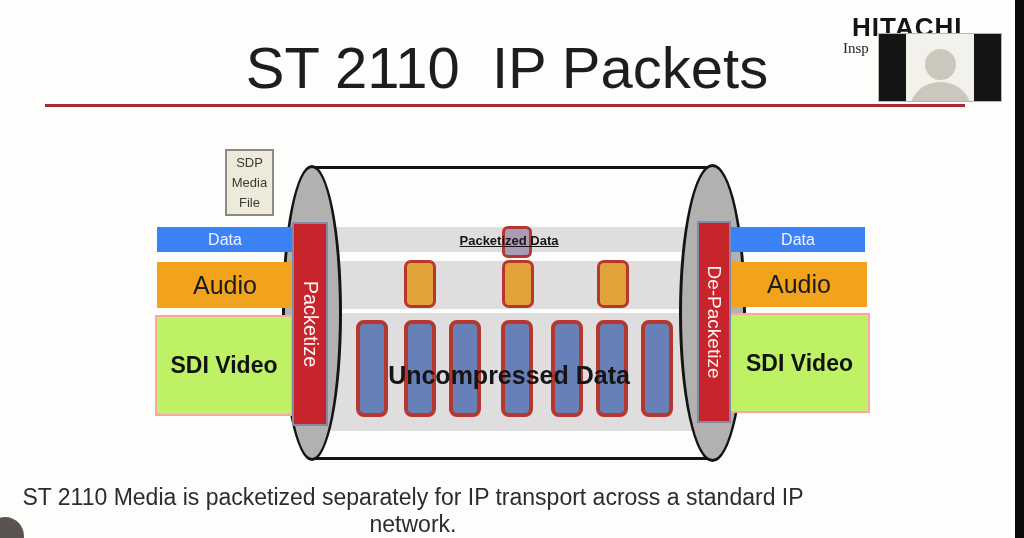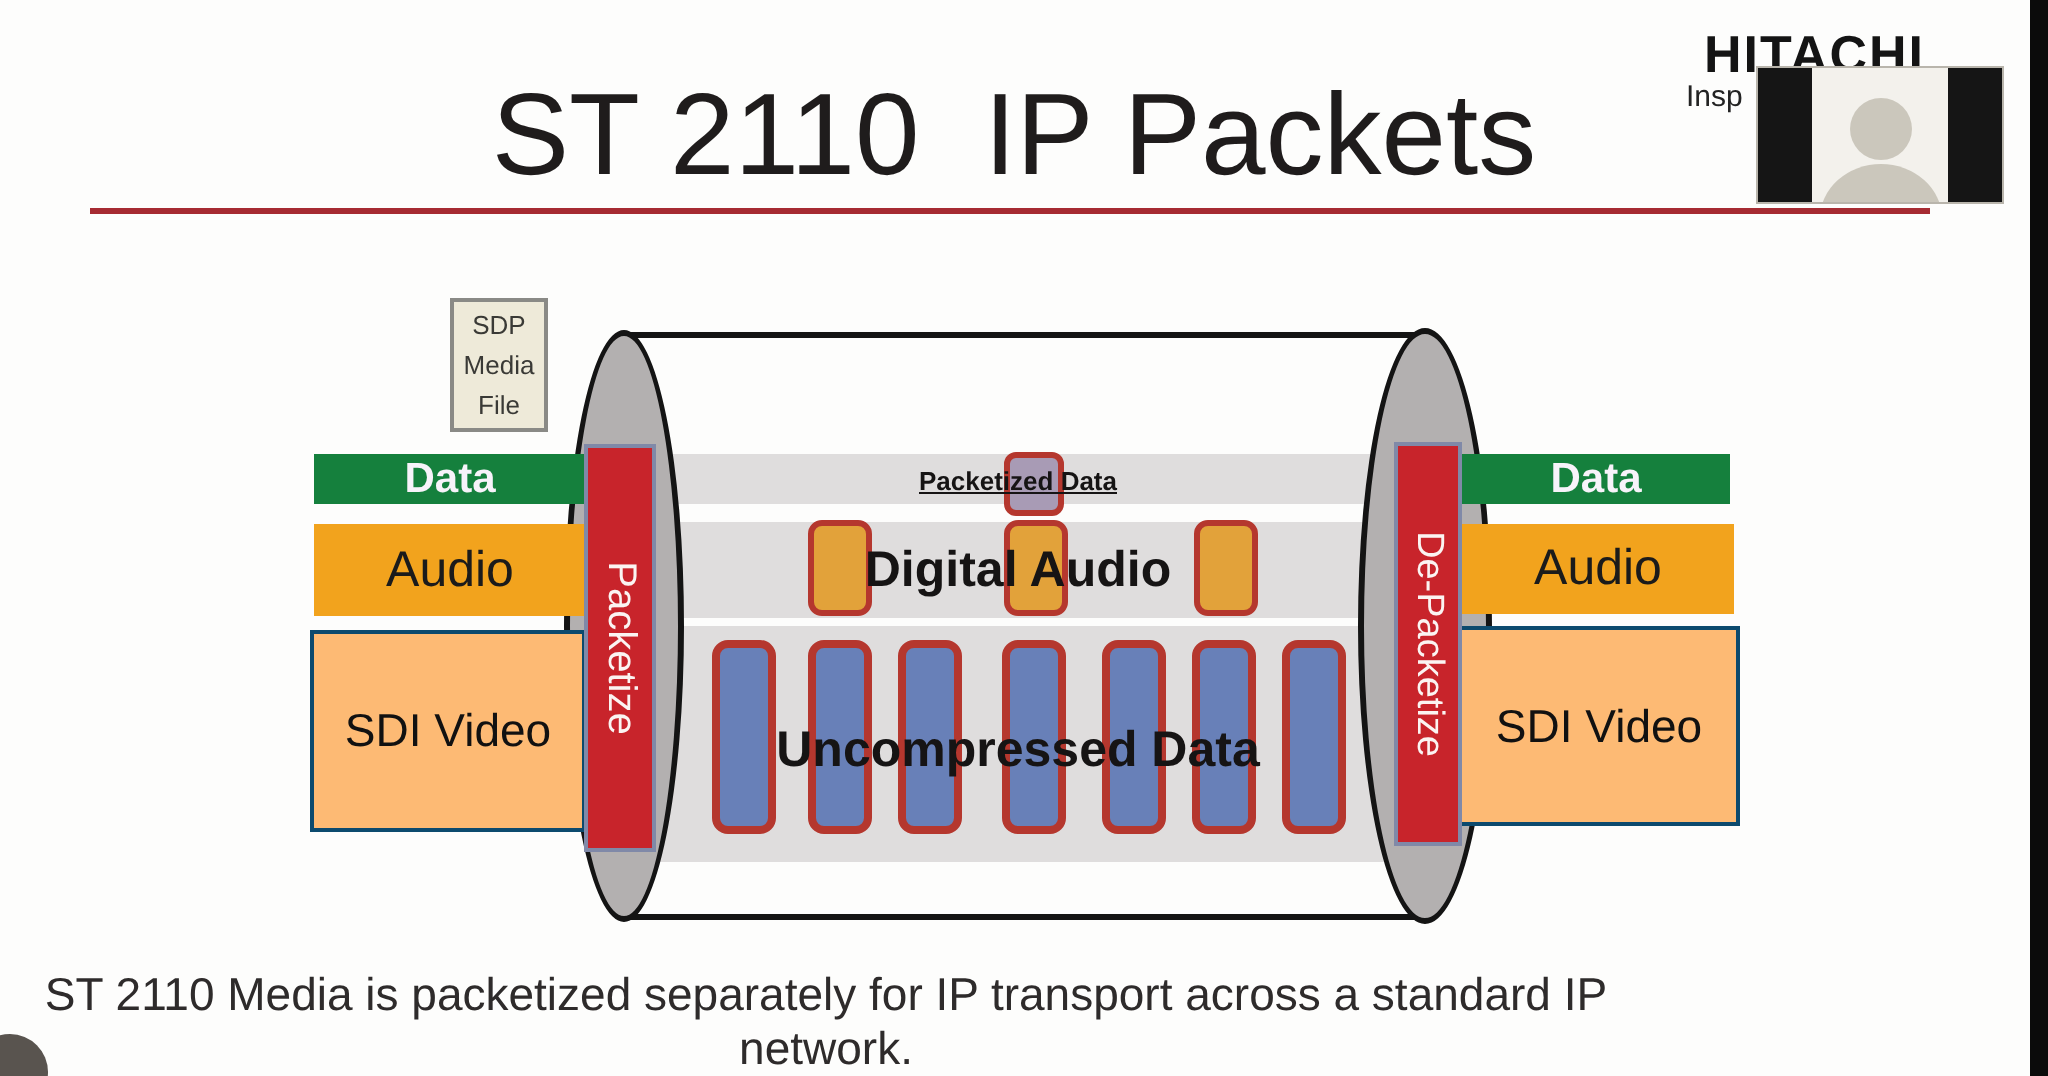--- a/index.html
+++ b/index.html
@@ -10,21 +10,21 @@
   
   .right-strip{position:absolute;left:1015px;top:0;width:9px;height:538px;background:#0b0b0b;z-index:40;}
   .corner-circle{position:absolute;left:-14px;top:517px;width:38px;height:38px;border-radius:50%;background:#59544f;z-index:30;}
   
   .title{position:absolute;left:0;top:34px;width:1014px;text-align:center;font-size:58px;
          color:#1f1c1c;white-space:pre;letter-spacing:0;z-index:2;}
   .underline{position:absolute;left:45px;top:104px;width:920px;height:3px;background:#a62b32;z-index:2;}
   .caption{position:absolute;left:0;top:484px;width:826px;text-align:center;font-size:23px;color:#2e2b2b;z-index:2;}
   
   .logo{position:absolute;left:852px;top:12px;font-size:26px;font-weight:700;color:#141414;letter-spacing:1px;z-index:3;}
-  .tagline{position:absolute;left:843px;top:40px;font-size:15px;font-family:Liberation Sans, sans-serif;color:#232323;z-index:3;}
+  .tagline{position:absolute;left:843px;top:40px;font-size:15px;font-family:Liberation Serif, serif;color:#232323;z-index:3;}
   .webcam{position:absolute;left:878px;top:33px;width:122px;height:67px;background:#f3f1ec;
           border:1px solid #b9b5ac;z-index:4;overflow:hidden;}
   .webcam .bar-l{position:absolute;left:0;top:0;width:27px;height:100%;background:#151515;}
   .webcam .bar-r{position:absolute;right:0;top:0;width:27px;height:100%;background:#151515;}
   .webcam .head{position:absolute;left:46px;top:15px;width:31px;height:31px;border-radius:50%;background:#cbc7bc;}
   .webcam .body{position:absolute;left:31px;top:48px;width:61px;height:30px;background:#cbc7bc;
                 border-radius:55% 55% 0 0 / 100% 100% 0 0;}
   
   .cyl-body{position:absolute;left:312px;top:166px;width:401px;height:294px;background:#fdfdfc;
             border-top:3px solid #141414;border-bottom:3px solid #141414;box-sizing:border-box;z-index:1;}
@@ -41,23 +41,23 @@
   .audio-packet{position:absolute;top:260px;width:32px;height:48px;background:#e2a23a;
                 border:3px solid #b5372e;border-radius:7px;box-sizing:border-box;z-index:4;}
   .data-packet{position:absolute;top:226px;width:30px;height:32px;background:#a89bb5;
                border:3px solid #b5372e;border-radius:6px;box-sizing:border-box;z-index:4;}
   .band-label{position:absolute;left:318px;width:382px;text-align:center;color:#161414;z-index:6;}
   .lbl-pktdata{top:233px;font-size:13px;font-weight:700;text-decoration:underline;}
   .lbl-digaudio{top:271px;font-size:25px;font-weight:700;}
   .lbl-unvideo{top:361px;font-size:25px;font-weight:700;}
   
   .bar{position:absolute;box-sizing:border-box;display:flex;align-items:center;justify-content:center;z-index:4;}
-  .bar-data{background:#15803d;color:#f7f3fa;font-size:21px;font-weight:bold;}
+  .bar-data{background:#3b82f6;color:#f7f3fa;font-size:16px;}
   .bar-audio{background:#f2a31d;color:#1b1b1b;font-size:25px;}
-  .bar-video{background:#fdba74;color:#111;font-size:23px;font-weight:400;border:2px solid #0c4a6e;}
+  .bar-video{background:#bef264;color:#111;font-size:23px;font-weight:700;border:2px solid #fca5a5;}
   .data-l{left:157px;top:227px;width:136px;height:25px;}
   .audio-l{left:157px;top:262px;width:136px;height:46px;}
   .video-l{left:155px;top:315px;width:138px;height:101px;}
   .data-r{left:731px;top:227px;width:134px;height:25px;}
   .audio-r{left:731px;top:262px;width:136px;height:45px;}
   .video-r{left:729px;top:313px;width:141px;height:100px;}
   
   .pkt-bar{position:absolute;background:#c8242b;border:2px solid #8089a8;box-sizing:border-box;z-index:5;}
   .pkt-l{left:292px;top:222px;width:36px;height:204px;}
   .pkt-r{left:697px;top:221px;width:34px;height:202px;}
@@ -111,21 +111,20 @@
       <div class="video-packet" style="left: 356px;"></div>
       <div class="video-packet" style="left: 404px;"></div>
       <div class="video-packet" style="left: 449px;"></div>
       <div class="video-packet" style="left: 501px;"></div>
       <div class="video-packet" style="left: 551px;"></div>
       <div class="video-packet" style="left: 596px;"></div>
       <div class="video-packet" style="left: 641px;"></div>
     </div>
 
   <div class="band-label lbl-pktdata">Packetized Data</div>
-  <div class="band-label lbl-digaudio">Digital Audio</div>
   <div class="band-label lbl-unvideo">Uncompressed Data</div>
 
   <div class="bar bar-data data-l">Data</div>
   <div class="bar bar-audio audio-l">Audio</div>
   <div class="bar bar-video video-l">SDI Video</div>
 
   <div class="bar bar-data data-r">Data</div>
   <div class="bar bar-audio audio-r">Audio</div>
   <div class="bar bar-video video-r">SDI Video</div>
 

